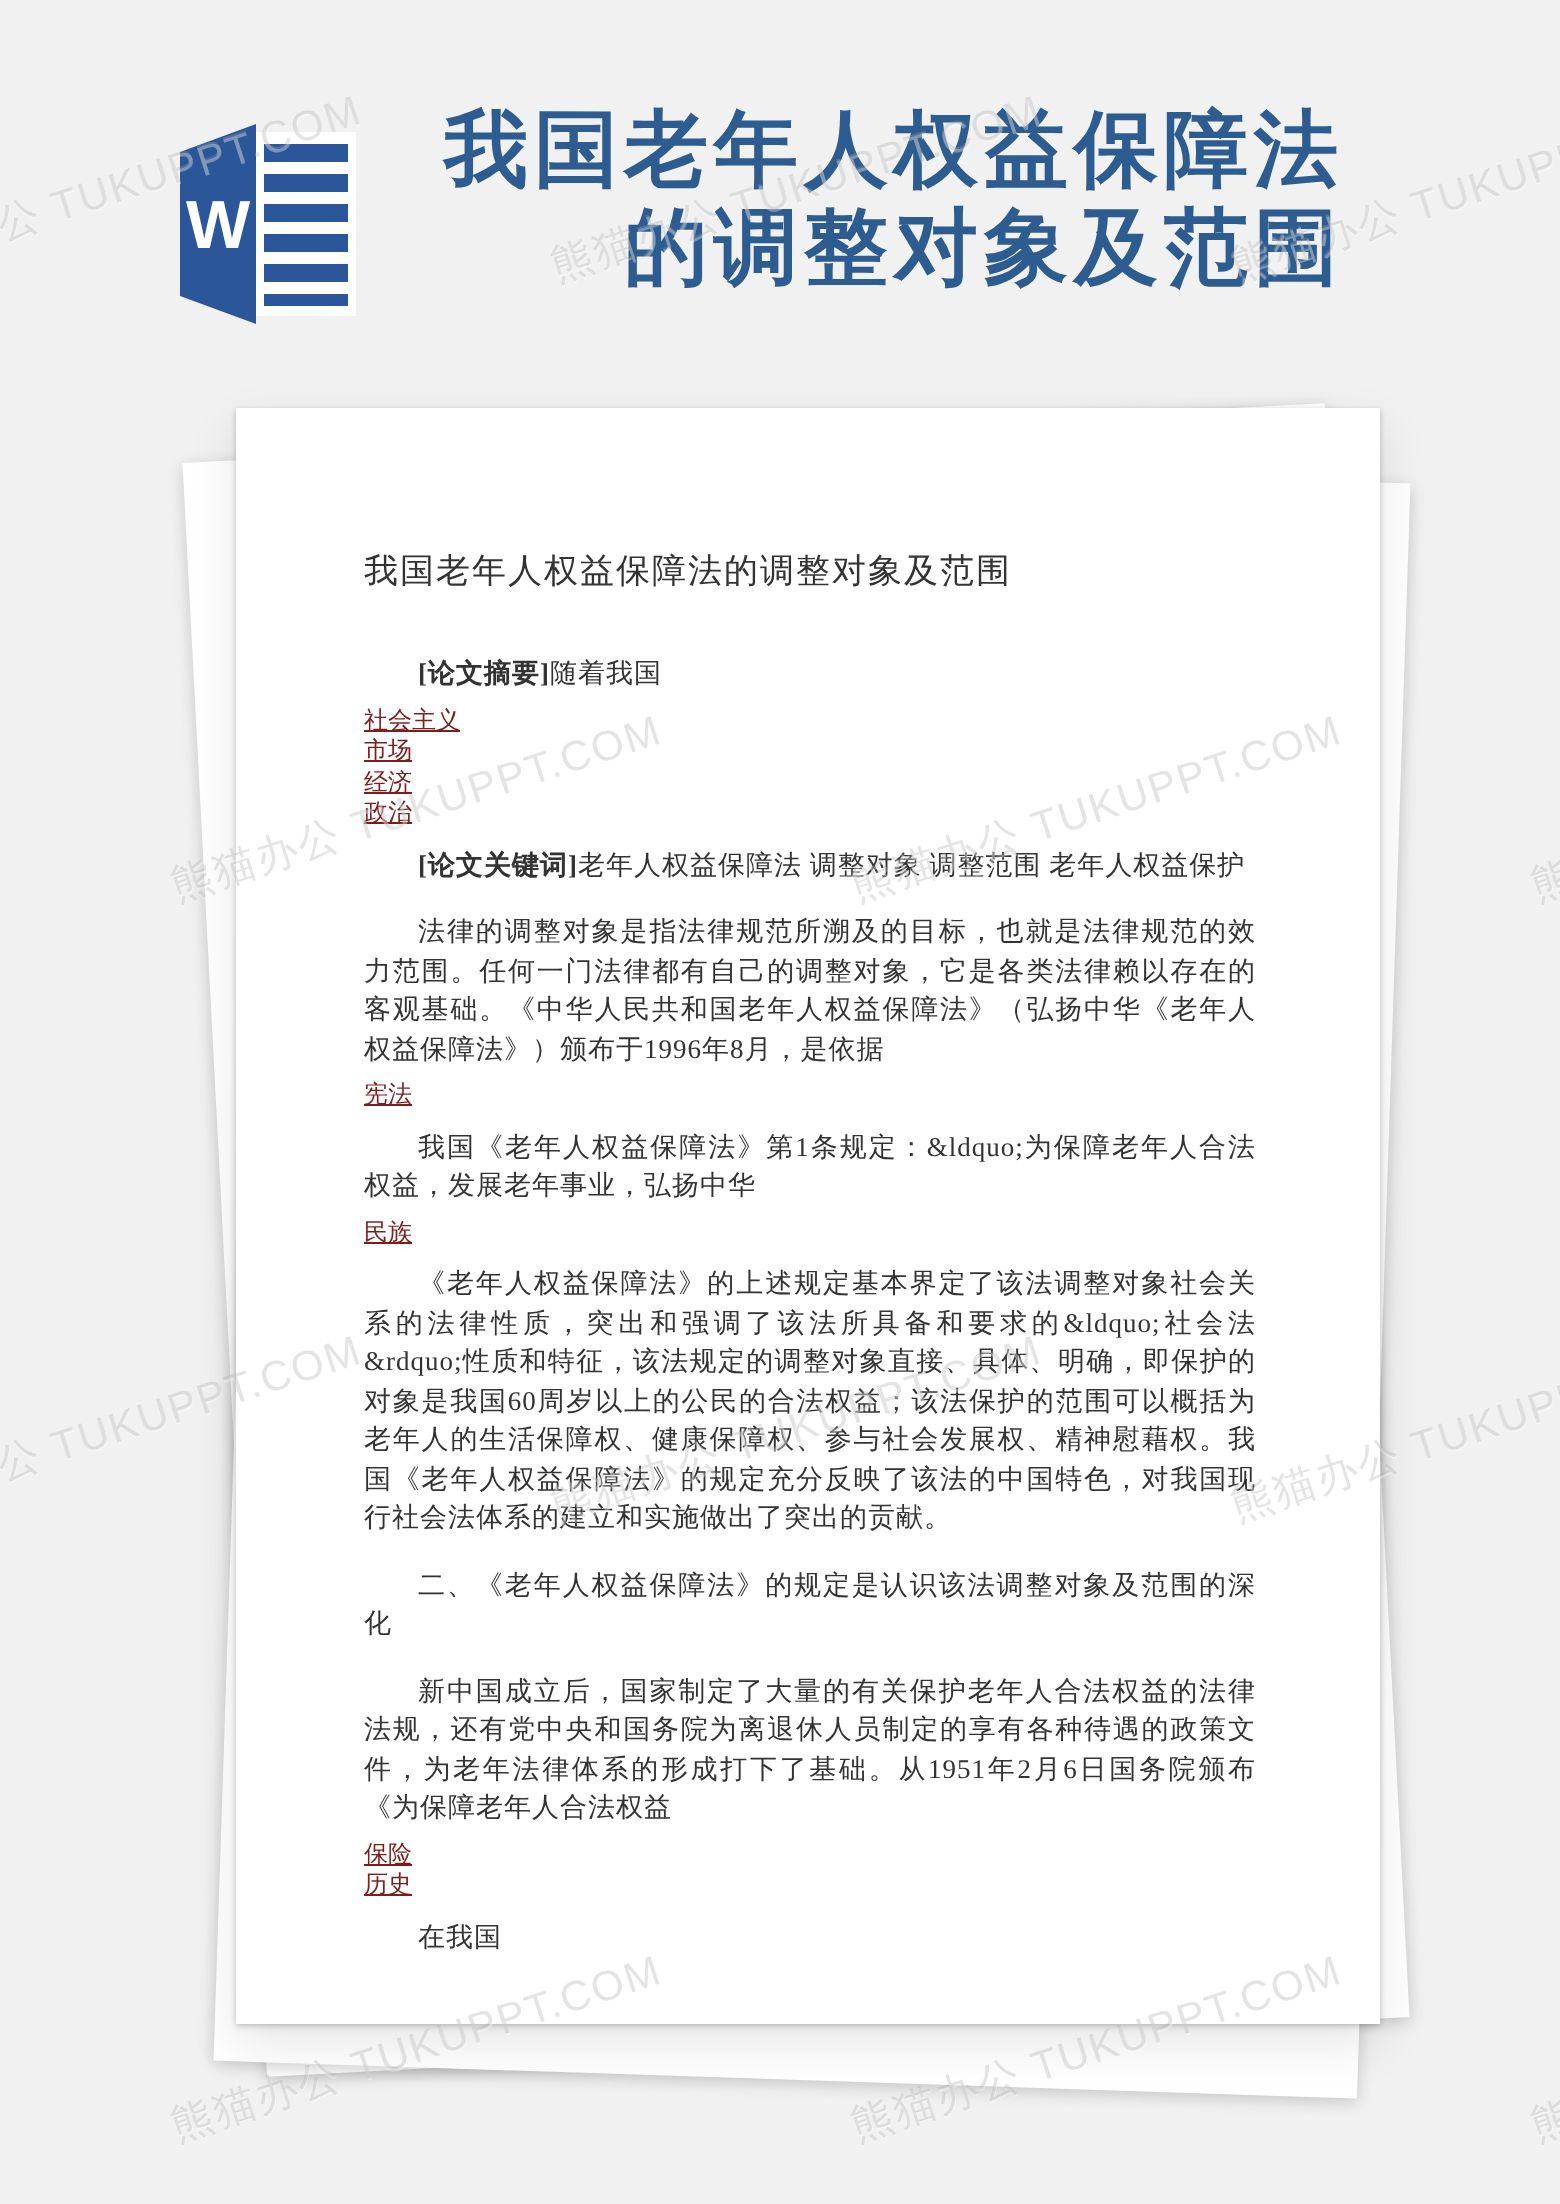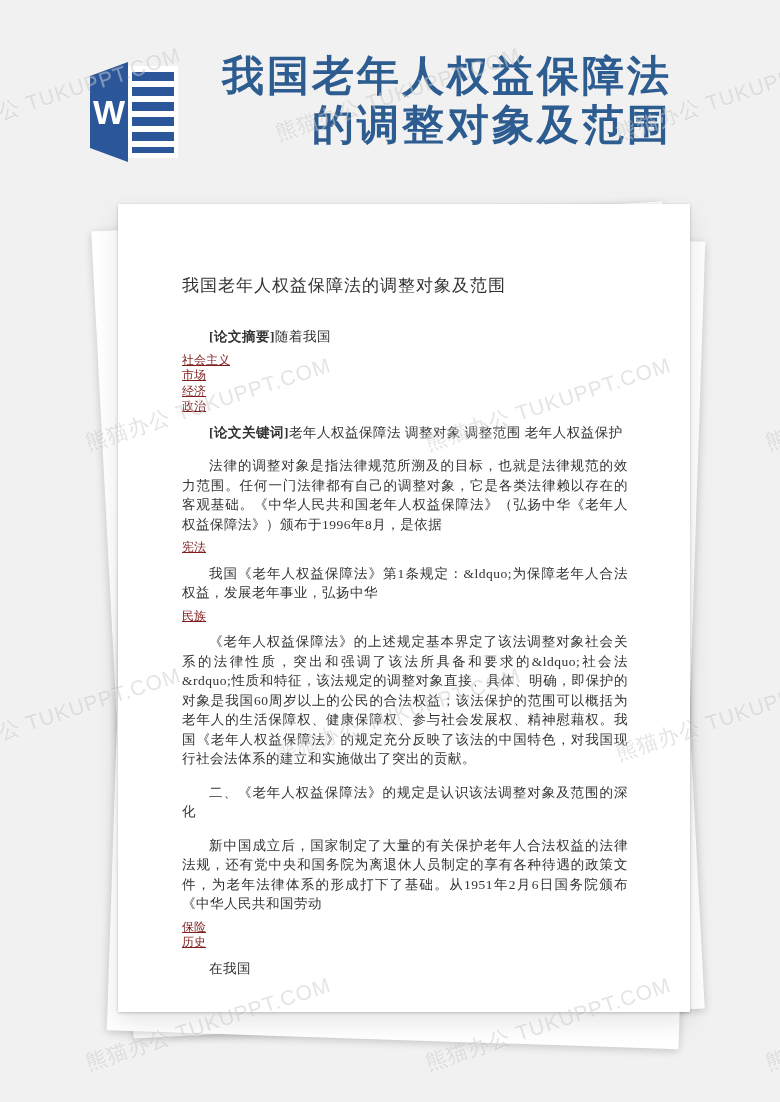--- a/index.html
+++ b/index.html
@@ -165,21 +165,21 @@
         <div class="doc-link-row"><a class="doc-link">市场</a></div>
         <div class="doc-link-row"><a class="doc-link">经济</a></div>
         <div class="doc-link-row"><a class="doc-link">政治</a></div>
         <p class="doc-para"><b>[论文关键词]</b>老年人权益保障法 调整对象 调整范围 老年人权益保护</p>
         <p class="doc-para">法律的调整对象是指法律规范所溯及的目标，也就是法律规范的效力范围。任何一门法律都有自己的调整对象，它是各类法律赖以存在的客观基础。《中华人民共和国老年人权益保障法》（弘扬中华《老年人权益保障法》）颁布于1996年8月，是依据</p>
         <div class="doc-link-row"><a class="doc-link">宪法</a></div>
         <p class="doc-para">我国《老年人权益保障法》第1条规定：&amp;ldquo;为保障老年人合法权益，发展老年事业，弘扬中华</p>
         <div class="doc-link-row"><a class="doc-link">民族</a></div>
         <p class="doc-para">《老年人权益保障法》的上述规定基本界定了该法调整对象社会关系的法律性质，突出和强调了该法所具备和要求的&amp;ldquo;社会法&amp;rdquo;性质和特征，该法规定的调整对象直接、具体、明确，即保护的对象是我国60周岁以上的公民的合法权益；该法保护的范围可以概括为老年人的生活保障权、健康保障权、参与社会发展权、精神慰藉权。我国《老年人权益保障法》的规定充分反映了该法的中国特色，对我国现行社会法体系的建立和实施做出了突出的贡献。</p>
         <p class="doc-para">二、《老年人权益保障法》的规定是认识该法调整对象及范围的深化</p>
-        <p class="doc-para">新中国成立后，国家制定了大量的有关保护老年人合法权益的法律法规，还有党中央和国务院为离退休人员制定的享有各种待遇的政策文件，为老年法律体系的形成打下了基础。从1951年2月6日国务院颁布《中华人民共和国劳动</p>
+        <p class="doc-para">新中国成立后，国家制定了大量的有关保护老年人合法权益的法律法规，还有党中央和国务院为离退休人员制定的享有各种待遇的政策文件，为老年法律体系的形成打下了基础。从1951年2月6日国务院颁布《为保障老年人合法权益</p>
         <div class="doc-link-row"><a class="doc-link">保险</a></div>
         <div class="doc-link-row"><a class="doc-link">历史</a></div>
         <p class="doc-para">在我国</p>
       </div>
   </div>
 
   <div class="watermark-layer" id="wm-layer">
       <div class="wm" style="left: -70px; top: 80px;">熊猫办公 TUKUPPT.COM</div>
       <div class="wm" style="left: 270px; top: 80px;">熊猫办公 TUKUPPT.COM</div>
       <div class="wm" style="left: 610px; top: 80px;">熊猫办公 TUKUPPT.COM</div>

